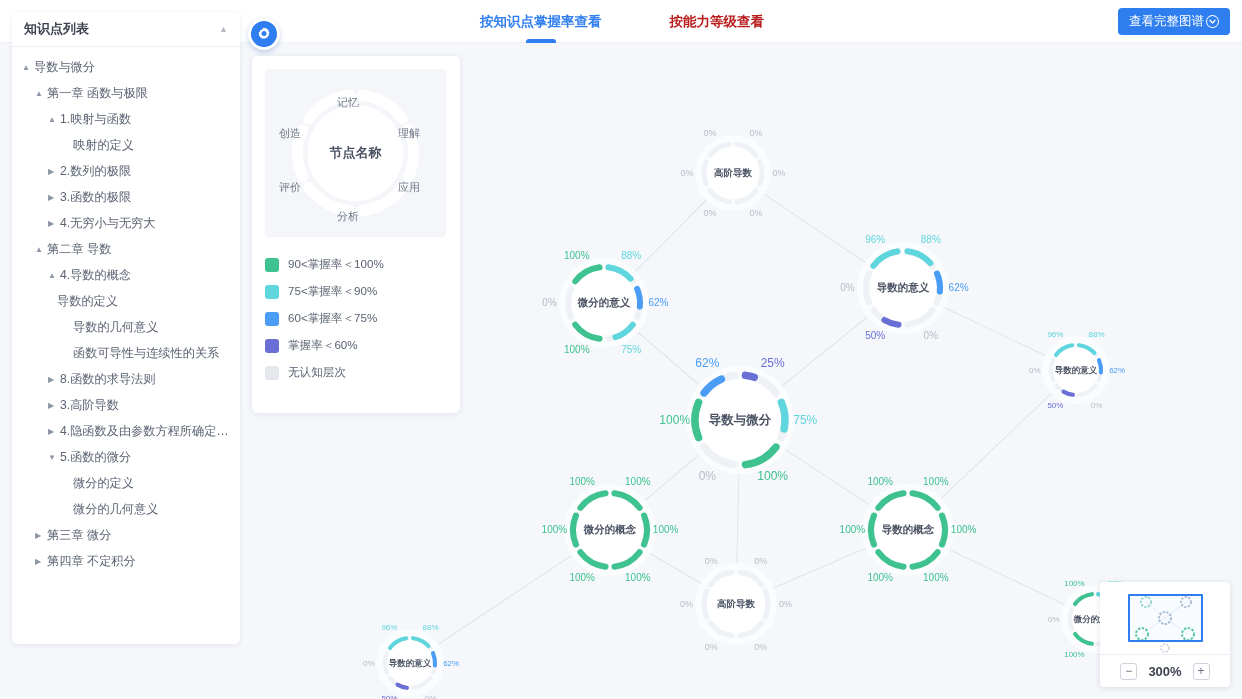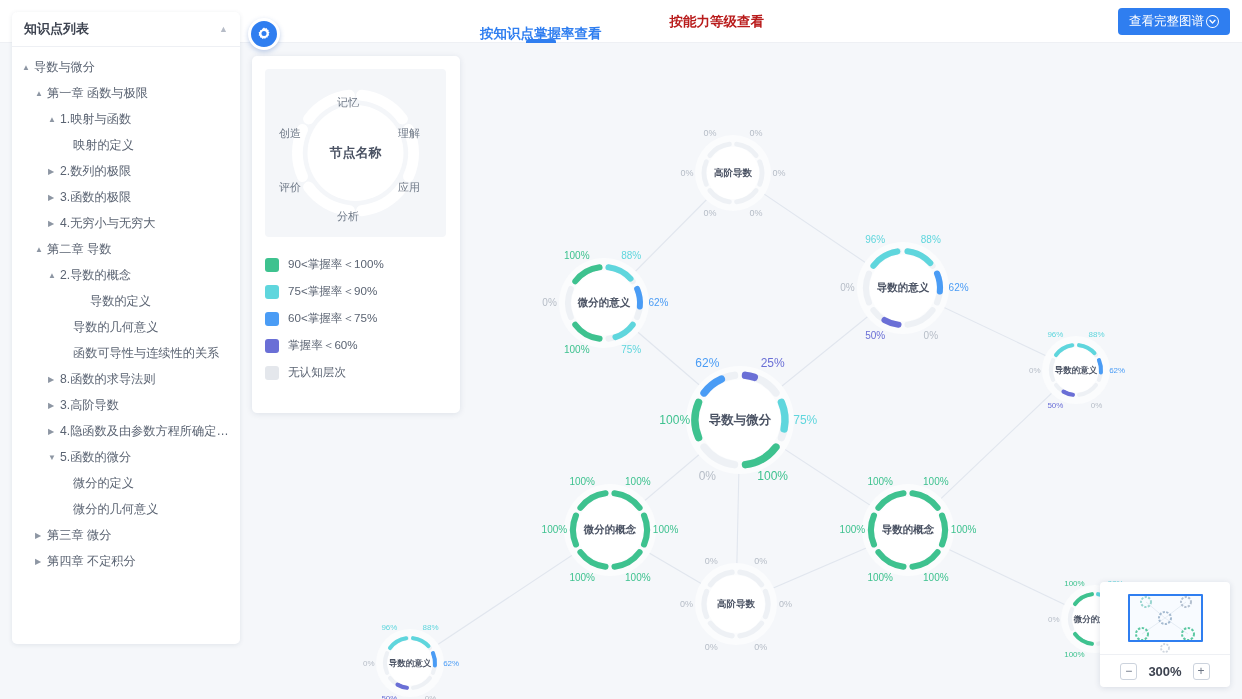--- a/index.html
+++ b/index.html
@@ -17,21 +17,21 @@
   }
   .page-title {
     position: absolute; left: 14px; top: 9px;
     font-size: 19px; font-weight: 700; color: #24292f; letter-spacing: .5px;
   }
   .tabs { position: absolute; left: 480px; top: 0; height: 43px; display: flex; }
   .tab {
     position: relative; height: 43px; display: flex; align-items: center;
     font-size: 13.5px; color: #b91c1c; cursor: pointer; font-weight: 700;
   }
-  .tab.active { color: #2f7ef0; font-weight: 700; align-items: flex-end; }
+  .tab.active { color: #2f7ef0; font-weight: 700; }
   .tab.active::after {
     content: ""; position: absolute; bottom: 0; left: 50%; transform: translateX(-50%);
     width: 30px; height: 4px; border-radius: 3px 3px 0 0; background: #2f7ef0;
   }
   .tab + .tab { margin-left: 68px; }
   .view-full-btn {
     position: absolute; right: 12px; top: 8px; height: 27px;
     background: #2f7ef0; color: #fff; border: none; border-radius: 4px;
     font-size: 12.5px; padding: 0 11px; display: flex; align-items: center;
     gap: 2px; cursor: pointer; font-family: inherit;
@@ -414,23 +414,23 @@
       <div class="tree-item" style="padding-left: 36px;">
         <span class="caret">▶</span>
         <span class="tree-label">4.无穷小与无穷大</span>
       </div>
       <div class="tree-item" style="padding-left: 23px;">
         <span class="caret">▲</span>
         <span class="tree-label">第二章 导数</span>
       </div>
       <div class="tree-item" style="padding-left: 36px;">
         <span class="caret">▲</span>
-        <span class="tree-label">2.导数的概念</span>
-      </div>
-      <div class="tree-item" style="padding-left: 66px;">
+        <span class="tree-label">4.导数的概念</span>
+      </div>
+      <div class="tree-item" style="padding-left: 33px;">
         <span class="caret empty">▶</span>
         <span class="tree-label">导数的定义</span>
       </div>
       <div class="tree-item" style="padding-left: 49px;">
         <span class="caret empty">▶</span>
         <span class="tree-label">导数的几何意义</span>
       </div>
       <div class="tree-item" style="padding-left: 49px;">
         <span class="caret empty">▶</span>
         <span class="tree-label">函数可导性与连续性的关系</span>

